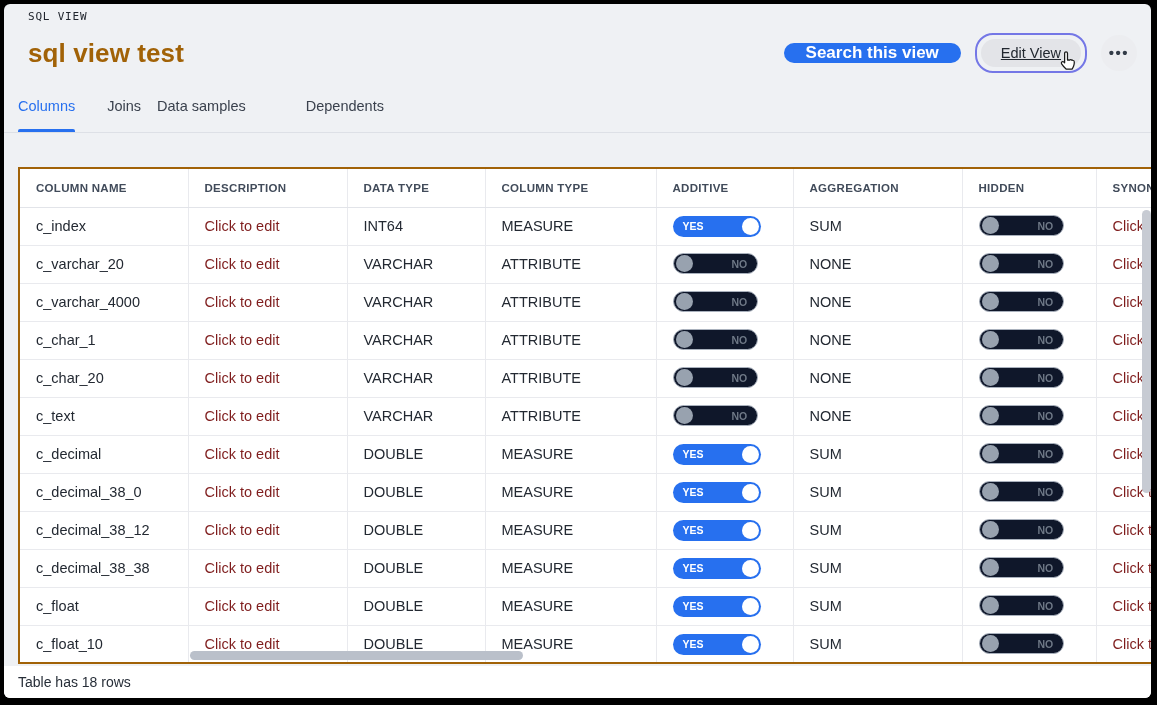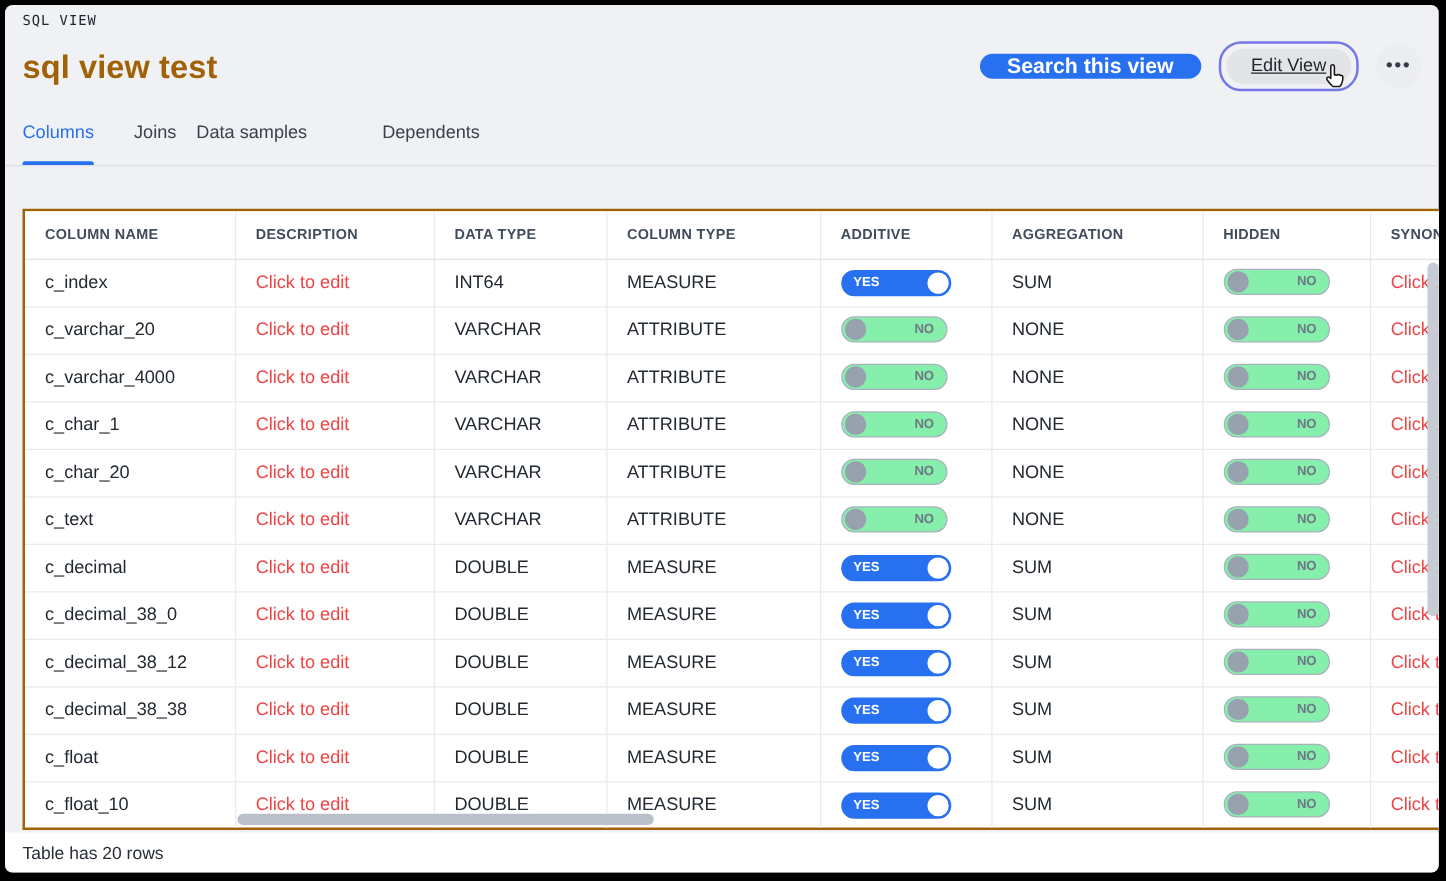--- a/index.html
+++ b/index.html
@@ -6,21 +6,21 @@
   html,body { width:1157px; height:705px; overflow:hidden; }
   body { background:#000; font-family:"Liberation Sans", sans-serif; position:relative; }
 
   .window {
     position:absolute; top:4px; left:4px; right:6px; bottom:7px;
     background:#EFF1F4; border-radius:6px; overflow:hidden;
     display:flex; flex-direction:column;
   }
 
   
-  .header { padding:6px 14px 0 14px; }
+  .header { padding:6px 14px 0 24px; }
   .eyebrow {
     font-family:"DejaVu Sans Mono", monospace;
     font-size:11px; font-weight:500; letter-spacing:0.8px; color:#20252D; height:16px;
   }
   .title-row { margin-top:4px; height:46px; display:flex; align-items:center; }
   .page-title { font-size:26px; font-weight:700; color:#a16207; letter-spacing:0.1px; }
   .actions { margin-left:auto; display:flex; align-items:center; }
 
   .btn-primary {
     background:#2770EF; color:#fff; border:none; cursor:pointer;
@@ -71,33 +71,33 @@
   th, td {
     height:38px; padding:0 10px 0 16px; text-align:left; vertical-align:middle;
     border-right:1px solid #E9EAEE; border-bottom:1px solid #E9EAEE;
     white-space:nowrap; overflow:visible;
   }
   th {
     font-size:11.5px; font-weight:700; letter-spacing:0.3px; color:#414B5A;
     border-bottom:1px solid #E2E4E9; background:#fff;
   }
   td { font-size:14.5px; color:#232932; }
-  td.placeholder { color:#ef4444; }
+  td.placeholder { color:#7f1d1d; }
 
   
   .toggle {
     display:inline-flex; align-items:center; height:21px; border-radius:11px;
     cursor:pointer; user-select:none;gap:32px;
   }
   .toggle .t-label { font-size:10.5px; font-weight:700; }
   .toggle .t-knob { width:17px; height:17px; border-radius:50%; }
   .toggle.on { background:#2770EF; padding:0 2px 0 10px; }
   .toggle.on .t-label { color:#fff; margin-right:6px; }
   .toggle.on .t-knob { background:#fff; }
-  .toggle.off { background:#86efac; border:1px solid #A9B1BD; padding:0 10px 0 2px; }
+  .toggle.off { background:#0f172a; border:1px solid #A9B1BD; padding:0 10px 0 2px; }
   .toggle.off .t-knob { background:#98A2AF; margin-right:7px; }
   .toggle.off .t-label { color:#6E7886; }
 
   
   .v-scrollbar {
     position:absolute; right:3px; top:41px; width:9px; height:283px;
     background:#C7CBD3; border-radius:4.5px;
   }
   .h-scrollbar {
     position:absolute; left:170px; bottom:2px; width:333px; height:9px;
@@ -360,16 +360,16 @@
               <td class="placeholder">Click to edit</td>
             </tr>
           </tbody>
       </table>
       <div class="v-scrollbar"></div>
       <div class="h-scrollbar"></div>
     </div>
   </div>
 
   <div class="footer">
-    <span>Table has 20 rows</span>
+    <span>Table has 18 rows</span>
   </div>
 
 </div>
 
 </body></html>

